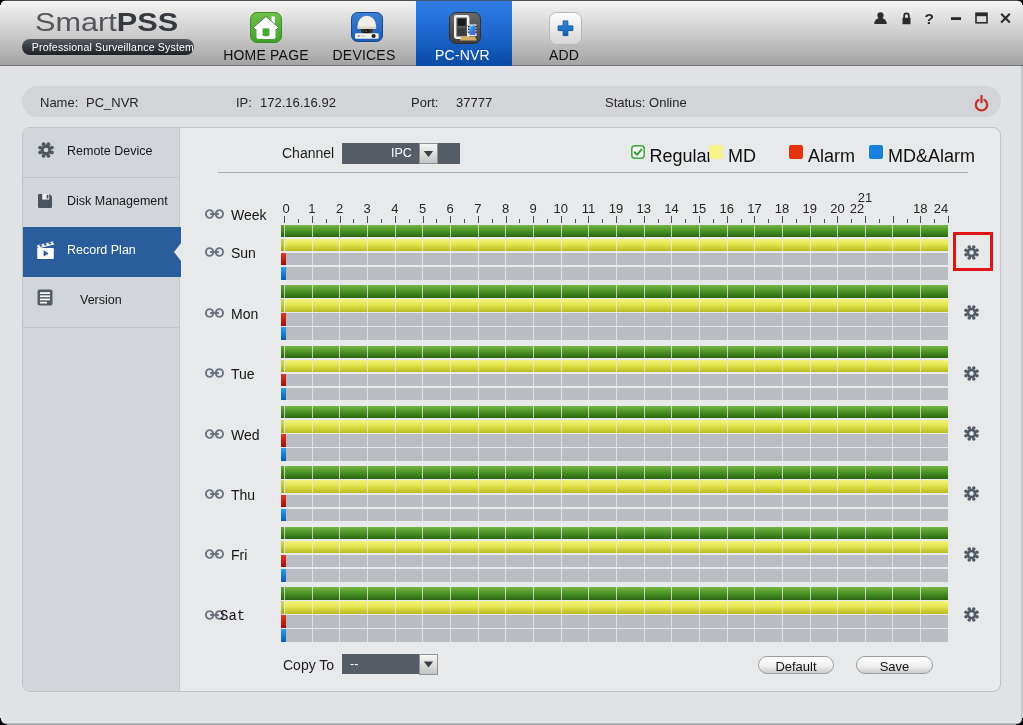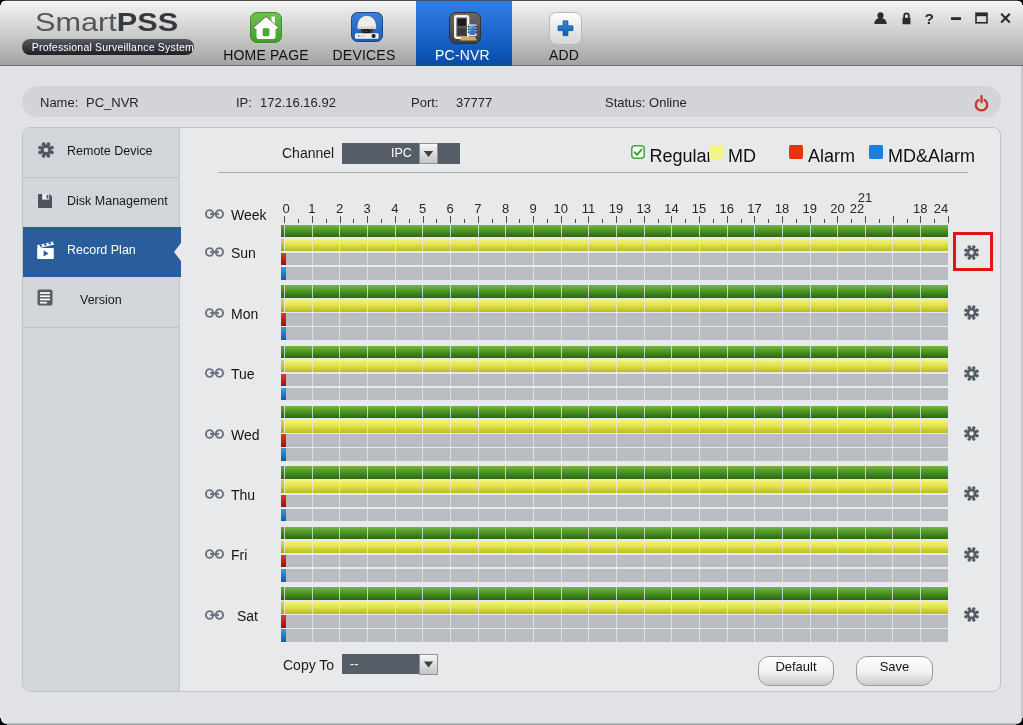--- a/index.html
+++ b/index.html
@@ -25,21 +25,21 @@
 .grid{background-image:repeating-linear-gradient(to right,rgba(233,235,238,.75) 0,rgba(233,235,238,.75) 1px,transparent 1px,transparent 27.658px);}
 .bar-g{background:linear-gradient(#76b646,#4e9627 45%,#2a6610);}
 .bar-y{background:linear-gradient(#f3f480,#e3e44e 45%,#b8ba20);}
 .bar-gr{background:#b9bcc1;}
 .seg-r{background:linear-gradient(#e23a24,#9a0e0b);z-index:3;}
 .seg-b{background:linear-gradient(#2f9fe8,#0b5cab);z-index:3;}
 .cap{background:rgba(20,60,10,.18);}
 .ddl{background:#575d66;color:#fff;font-size:12.5px;}
 .ddl span{display:block;padding-left:8px;line-height:21px;}
 .ddb{width:19px;height:21px;background:linear-gradient(#f7f7f7,#c4c4c4);border:1px solid #8f9398;box-sizing:border-box;}
-.btn{height:30px;border:1px solid #999da1;border-radius:11px;background:linear-gradient(#fefefe,#f0f0f0 55%,#cbcbcb);box-sizing:border-box;text-align:center;font-size:13px;color:#141414;line-height:20px;}
+.btn{height:18px;border:1px solid #999da1;border-radius:11px;background:linear-gradient(#fefefe,#f0f0f0 55%,#cbcbcb);box-sizing:border-box;text-align:center;font-size:13px;color:#141414;line-height:20px;}
 .lgt{font-size:18px;color:#101010;top:145.5px;}
 </style></head><body>
 
 <div id="hdr" class="abs"></div>
 <div id="pcnvr" class="abs"></div>
 <div id="logo" class="abs">Smart<b>PSS</b></div>
 <div id="pill" class="abs">
     <span>Professional Surveillance System</span>
   </div>
 <svg class="abs" style="left:250px;top:12px" width="32" height="31" viewBox="0 0 32 31">
@@ -483,21 +483,21 @@
 <div class="abs bar-gr" style="left:281px;top:629.4px;width:12.6px;height:12.6px;width:667px;"></div>
 <div class="abs seg-b" style="left:281px;top:629.4px;width:4.5px;height:12.6px;"></div>
 <div class="abs grid" style="left:284.2px;top:587.1px;width:664.2px;height:54.9px;"></div>
 <svg class="abs" style="left:205px;top:609.6999999999999px" width="19" height="10" viewBox="0 0 19 10">
     <g fill="none" stroke="#6b7280" stroke-width="1.9">
       <rect x="1" y="1.1" width="7.2" height="7.8" rx="3.6"></rect>
       <rect x="10.8" y="1.1" width="7.2" height="7.8" rx="3.6"></rect>
       <line x1="5.2" y1="5" x2="13.8" y2="5" stroke-width="2.2"></line>
     </g>
   </svg>
-<div class="abs daylab" style="left:237px;top:607.7px;">Sat</div>
+<div class="abs daylab" style="left:220px;top:607.7px;font-family:Liberation Mono, monospace;">Sat</div>
 <svg class="abs" style="left:964px;top:607.0999999999999px" width="15" height="15" viewBox="0 0 15 15">
     <g fill="#525a64">
       <circle cx="7.5" cy="7.5" r="4.83"></circle>
       <circle cx="12.97" cy="9.77" r="1.80"></circle>
       <circle cx="9.77" cy="12.97" r="1.80"></circle>
       <circle cx="5.23" cy="12.97" r="1.80"></circle>
       <circle cx="2.03" cy="9.77" r="1.80"></circle>
       <circle cx="2.03" cy="5.23" r="1.80"></circle>
       <circle cx="5.23" cy="2.03" r="1.80"></circle>
       <circle cx="9.77" cy="2.03" r="1.80"></circle>

